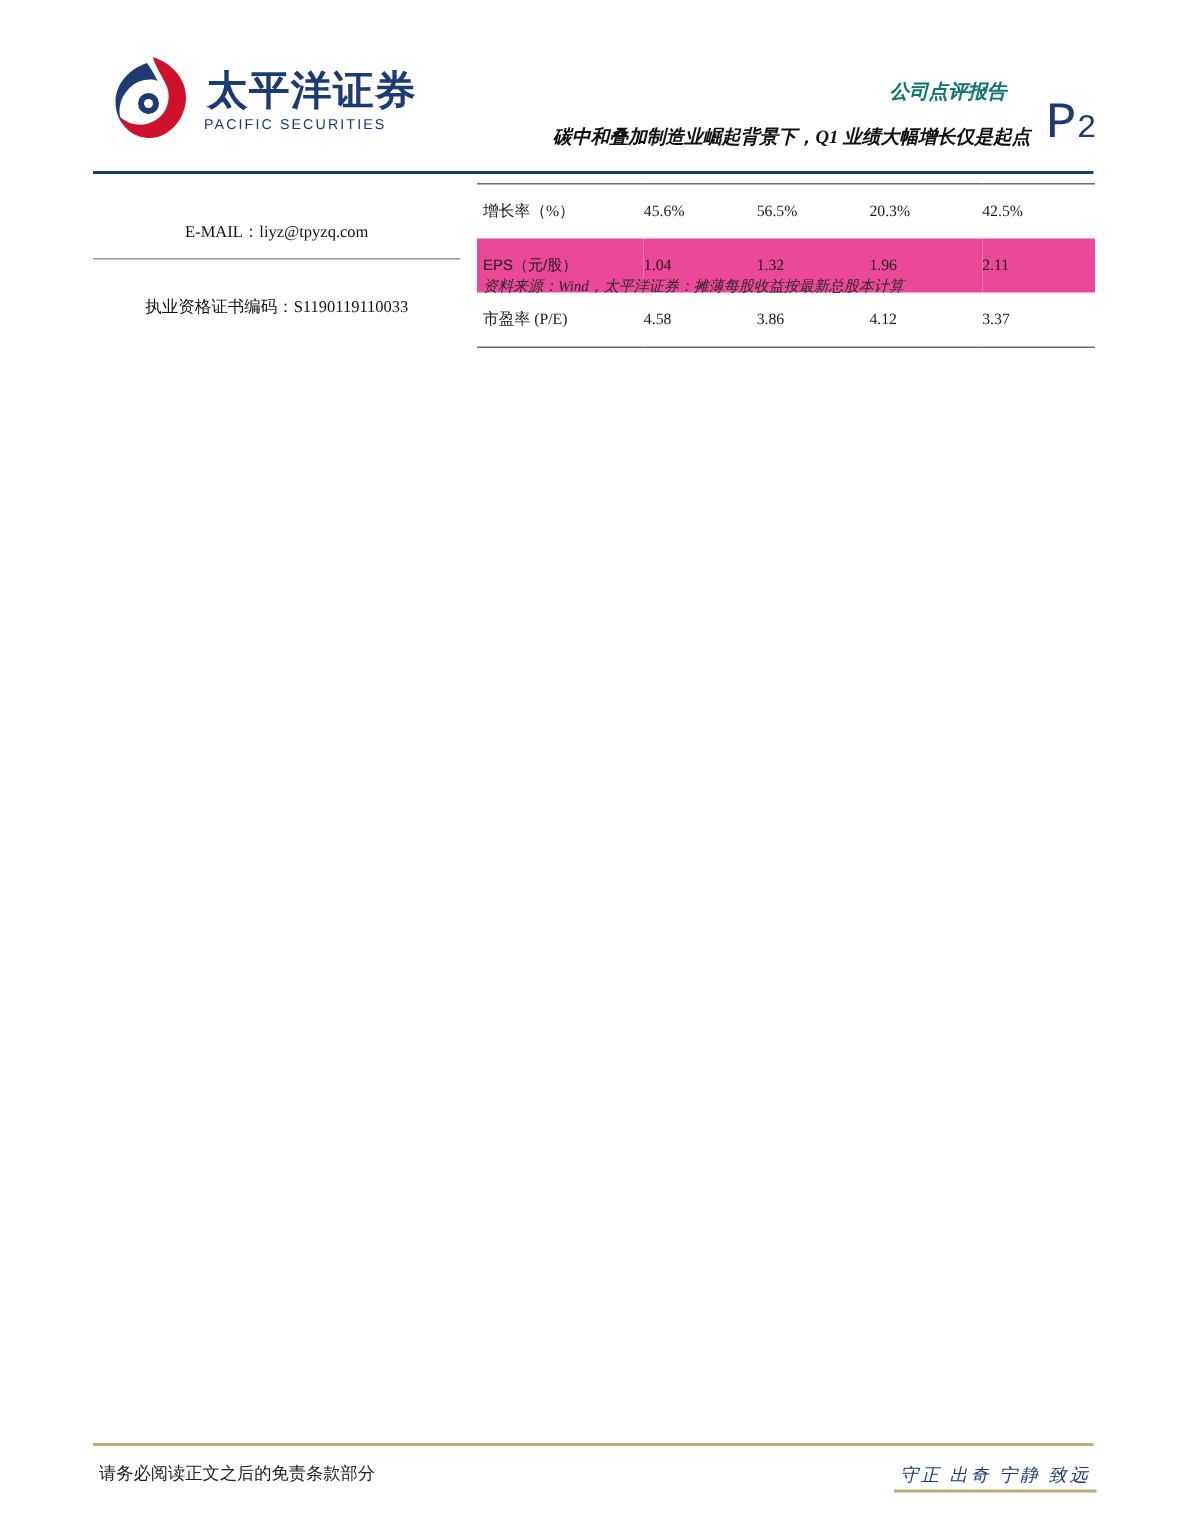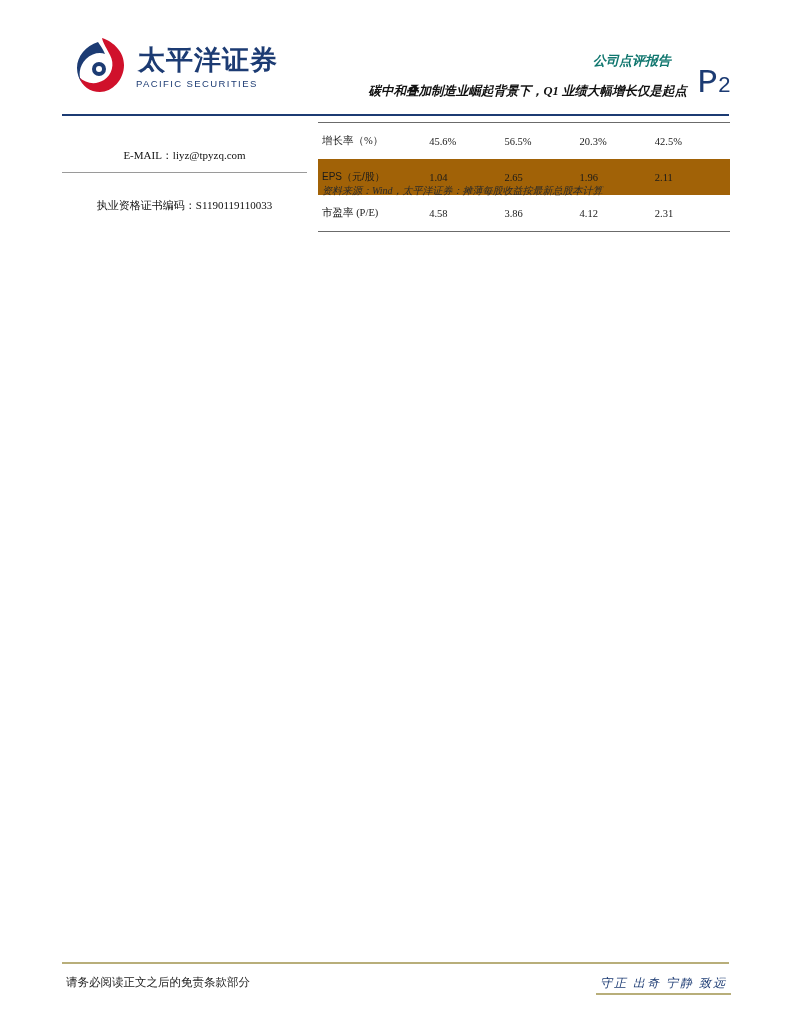--- a/index.html
+++ b/index.html
@@ -170,21 +170,21 @@
     text-align: left;
     width: 76px;
   }
   .fin-table tr.rule-top td {
     border-top: 1px solid #6b6b6b;
   }
   .fin-table tr.rule-bottom td {
     border-bottom: 1px solid #6b6b6b;
   }
   .fin-table tr.shaded td {
-    background: #a16207;
+    background: #ec4899;
   }
   .fin-table td.label-sans {
     font-family: "Liberation Sans", sans-serif;
     font-size: 10px;
   }
 
   .fin-source {
     position: absolute;
     left: 322px;
     top: 184px;
@@ -271,30 +271,30 @@
       <tr class="rule-top">
         <td class="label">增长率（%）</td>
         <td class="val">45.6%</td>
         <td class="val">56.5%</td>
         <td class="val">20.3%</td>
         <td class="val">42.5%</td>
       </tr>
       <tr class="shaded">
         <td class="label label-sans">EPS（元/股）</td>
         <td class="val">1.04</td>
-        <td class="val">2.65</td>
+        <td class="val">1.32</td>
         <td class="val">1.96</td>
         <td class="val">2.11</td>
       </tr>
       <tr class="rule-bottom">
         <td class="label">市盈率 (P/E)</td>
         <td class="val">4.58</td>
         <td class="val">3.86</td>
         <td class="val">4.12</td>
-        <td class="val">2.31</td>
+        <td class="val">3.37</td>
       </tr>
     </tbody>
   </table>
 
   <div class="fin-source">资料来源：Wind，太平洋证券：摊薄每股收益按最新总股本计算</div>
 
   <div class="footer-rule"></div>
   <div class="footer-left">请务必阅读正文之后的免责条款部分</div>
   <div class="footer-right">守正 出奇 宁静 致远</div>
 

